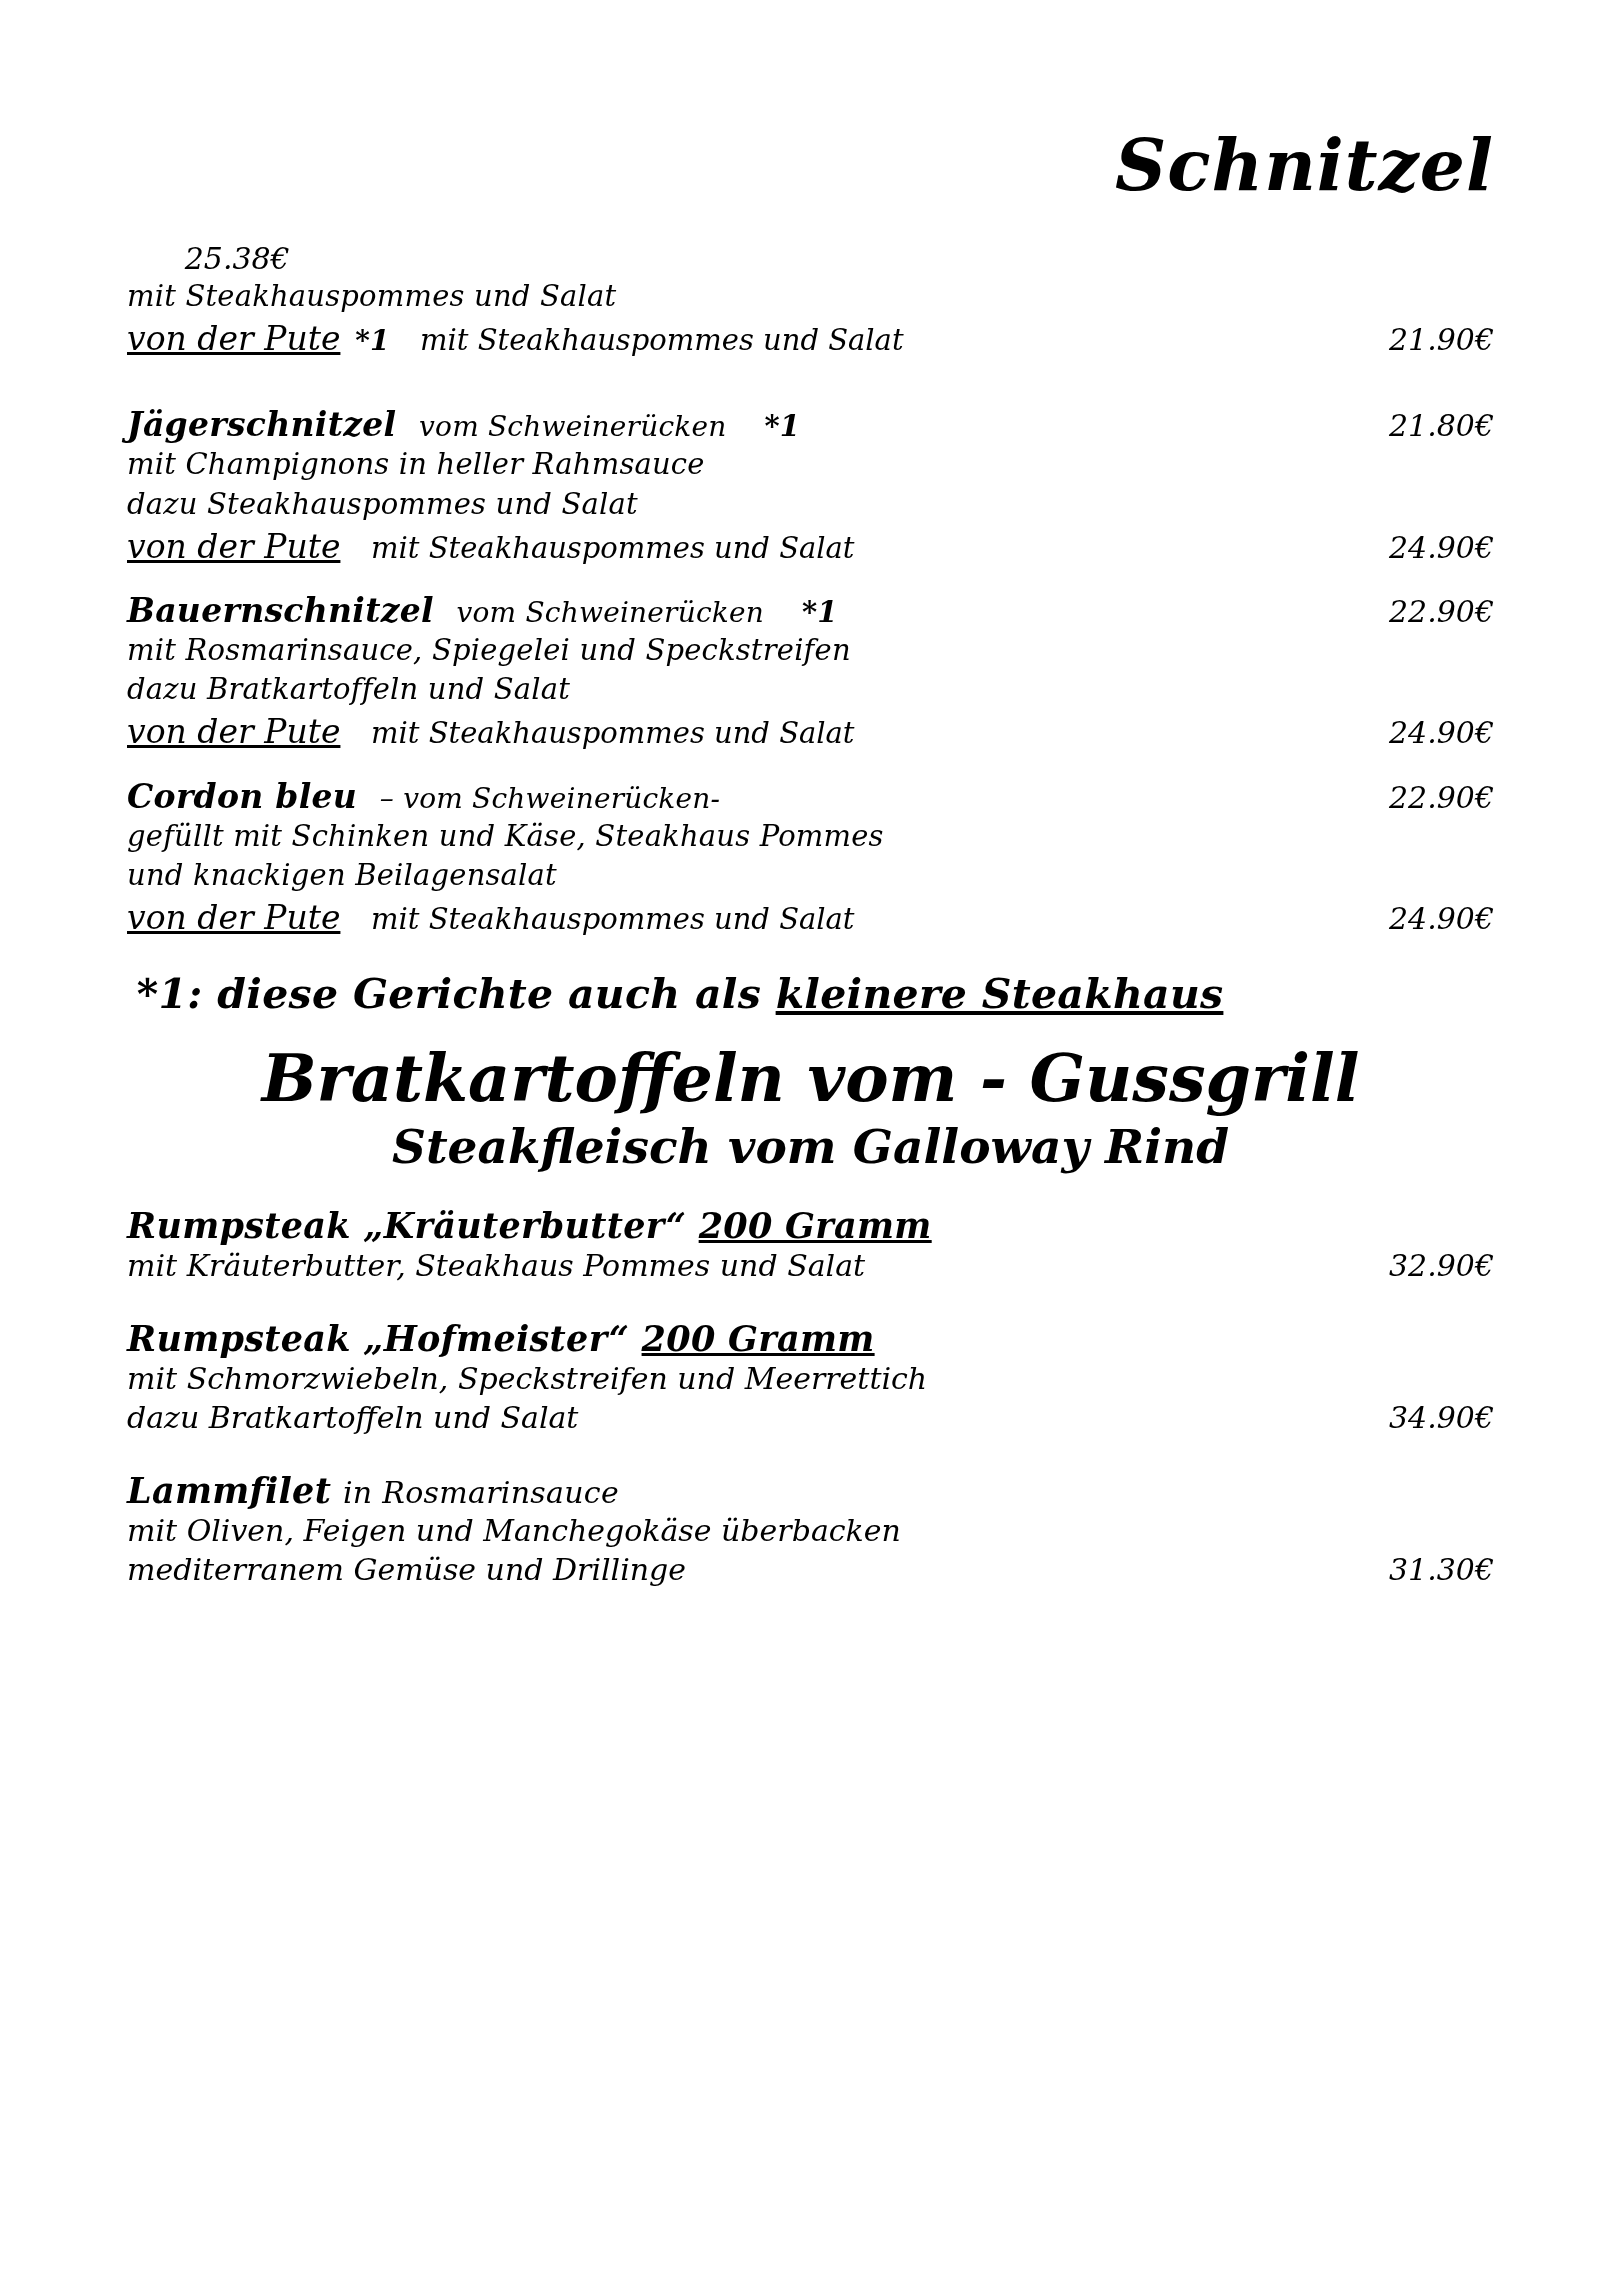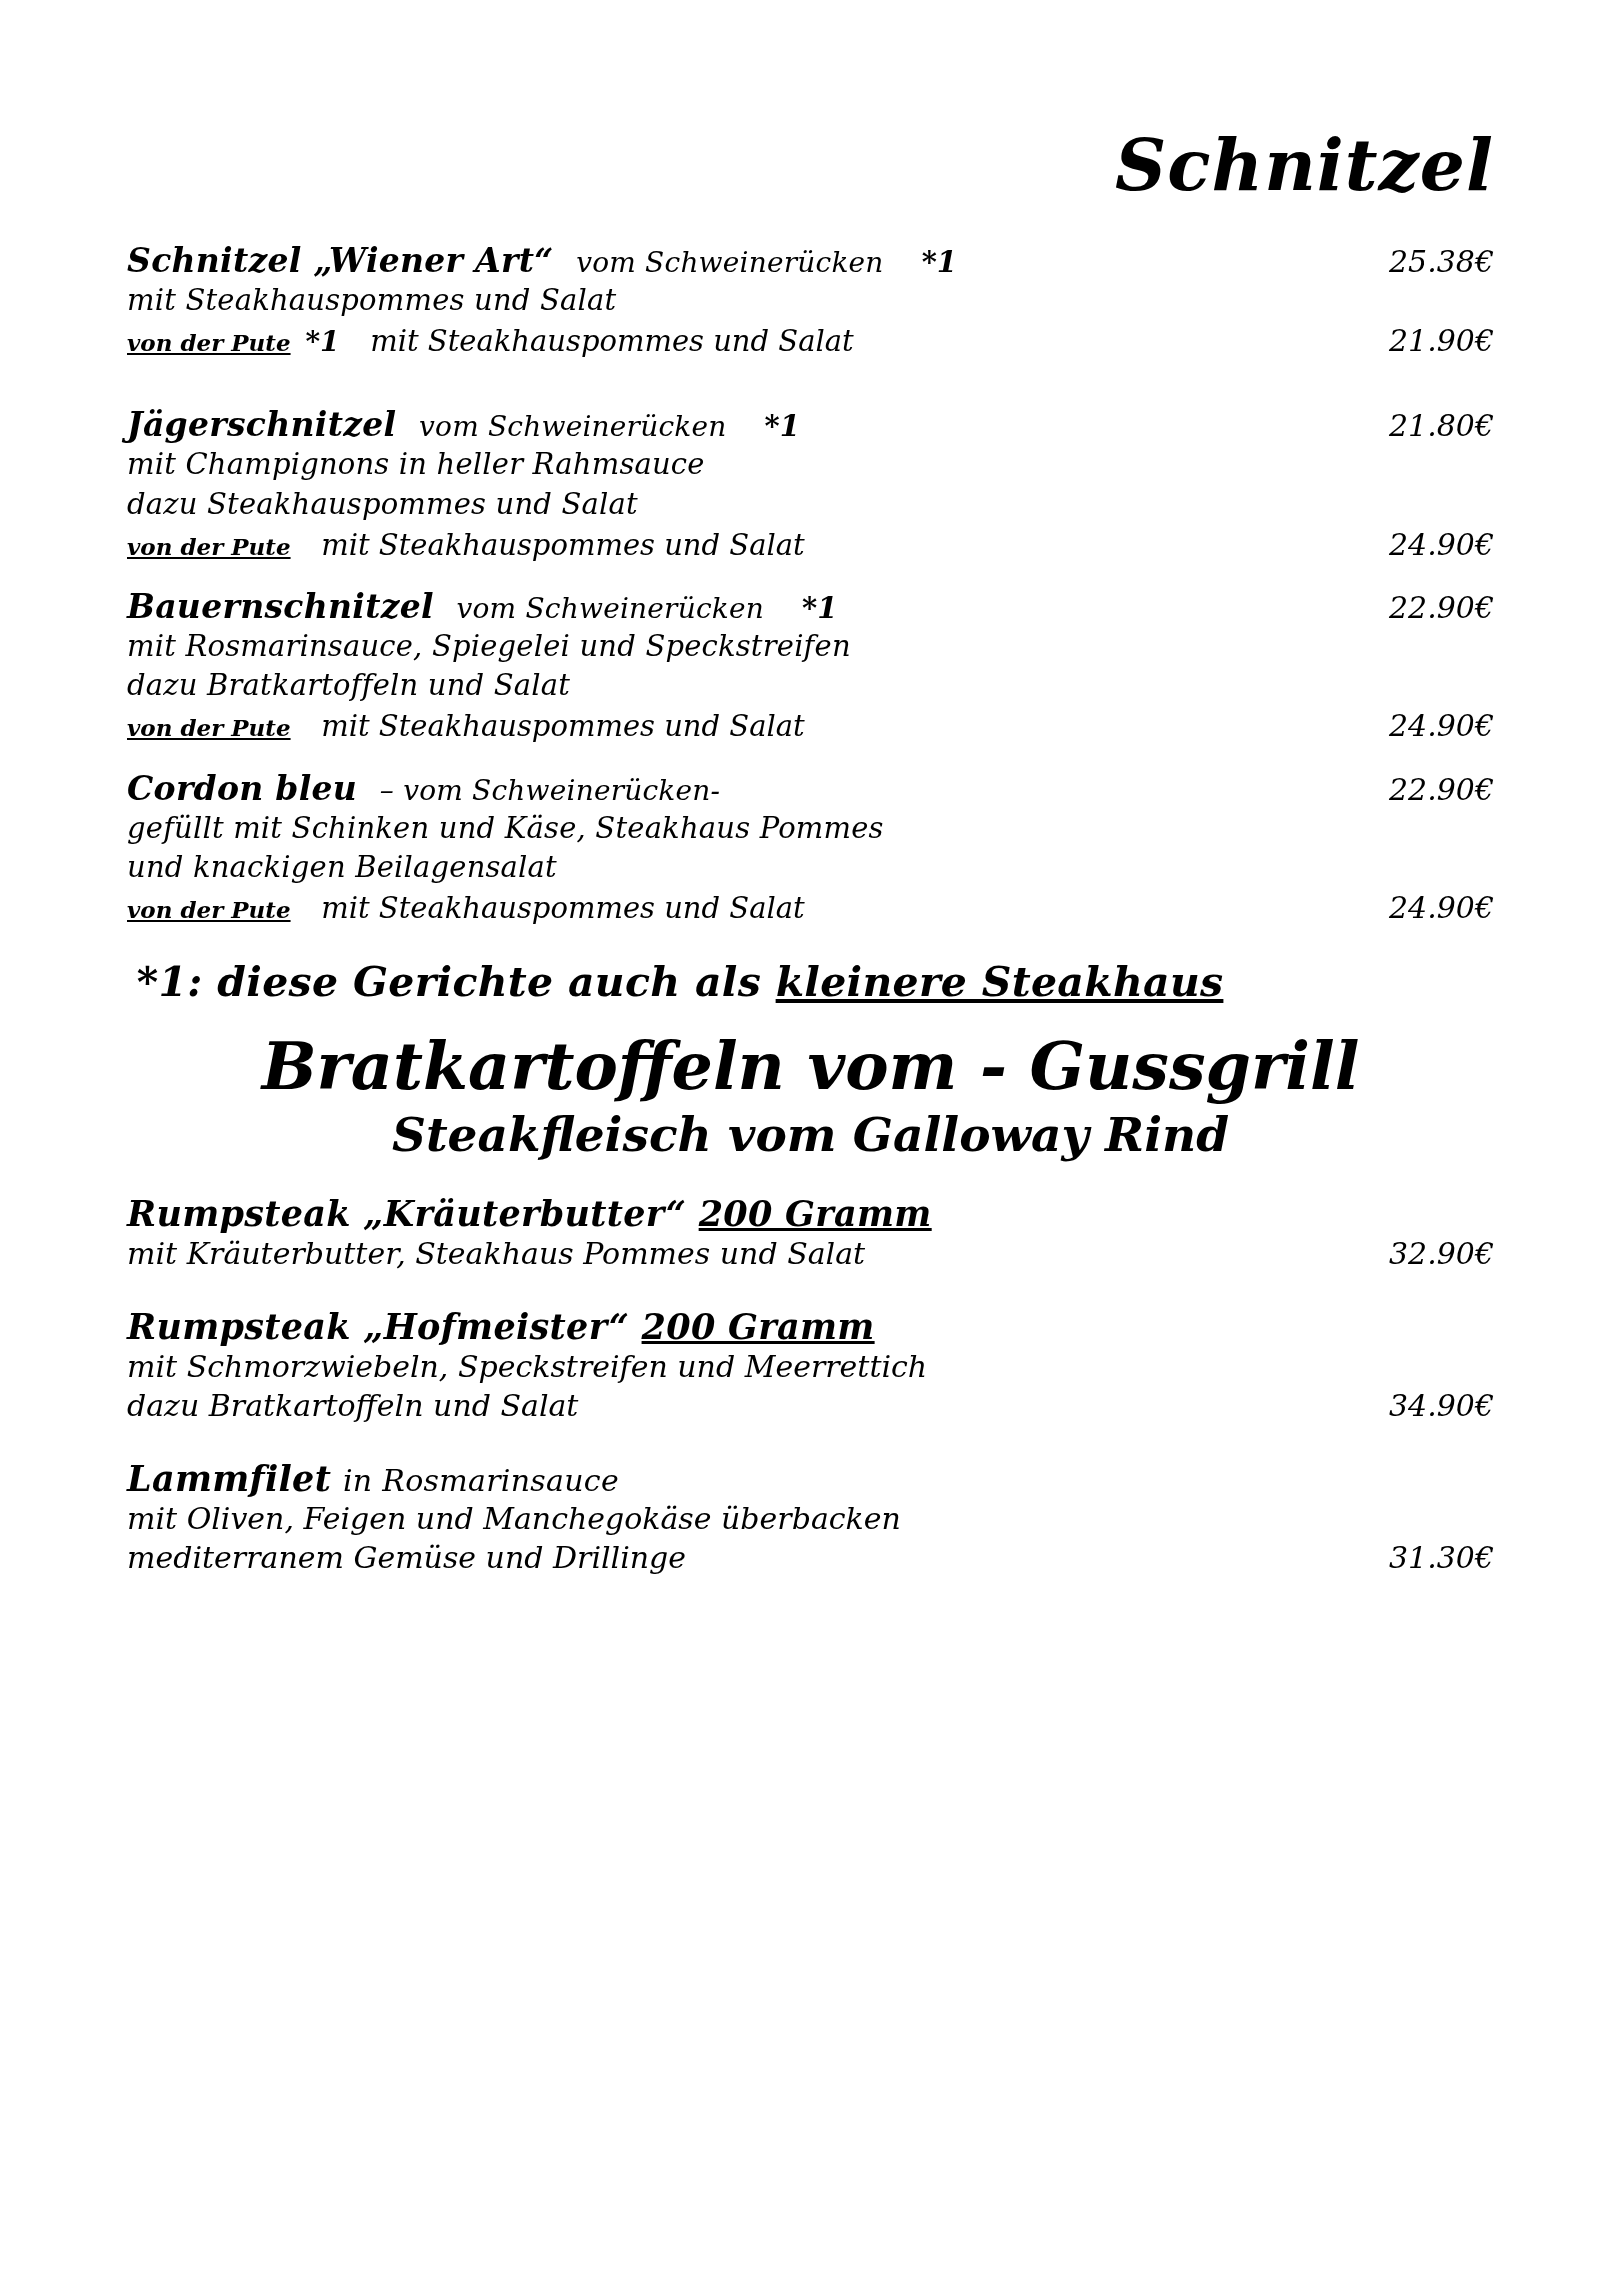--- a/index.html
+++ b/index.html
@@ -94,22 +94,22 @@
   }
   .desc {
     font-style: italic;
     font-size: 29px;
     line-height: 1.28;
     margin-top: 2px;
     letter-spacing: 0.2px;
   }
   .variant-name {
     font-style: italic;
-    font-weight: bold;
-    font-size: 23px;
+    font-weight: normal;
+    font-size: 33px;
     text-decoration: underline;
   }
   .variant-marker {
     font-style: italic;
     font-weight: bold;
     font-size: 28px;
     margin-left: 9.8px;
   }
   .variant-desc {
     font-style: italic;
@@ -159,25 +159,20 @@
 </style>
 </head>
 <body>
 
 <div class="page">
 
   <h1 class="section-title">Schnitzel</h1>
 
   <div class="item">
     <div class="row">
-      <div class="left">
-        <span class="name">Schnitzel „Wiener Art“</span>
-        <span class="qualifier">vom Schweinerücken</span>
-        <span class="marker">*1</span>
-      </div>
       <div class="price">25.38€</div>
     </div>
     <div class="desc">mit Steakhauspommes und Salat</div>
     <div class="row variant-row">
       <div class="left">
         <span class="variant-name">von der Pute</span>
         <span class="variant-marker">*1</span>
         <span class="variant-desc">mit Steakhauspommes und Salat</span>
       </div>
       <div class="price">21.90€</div>

